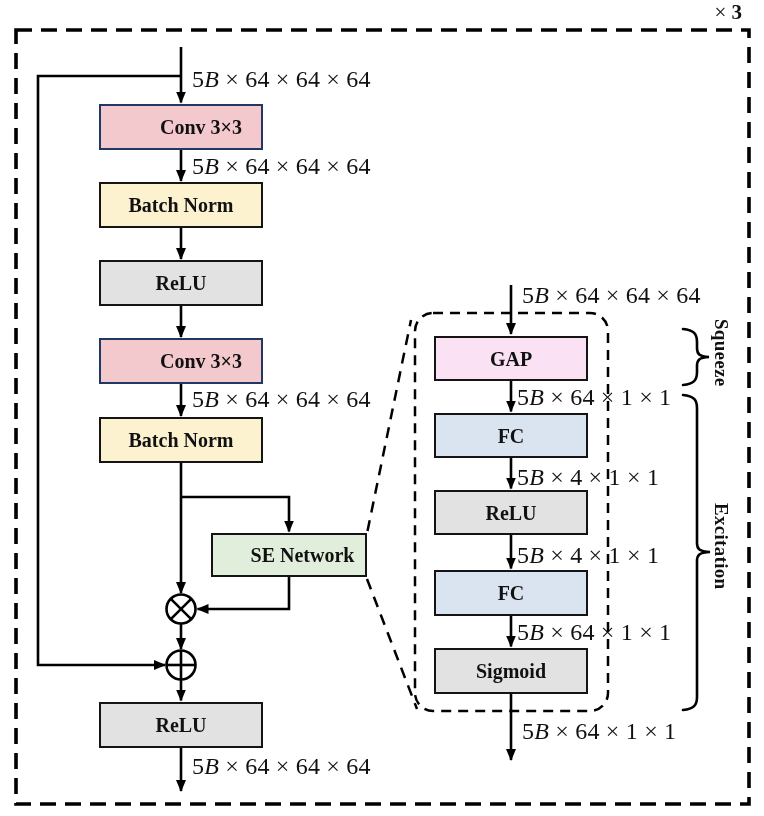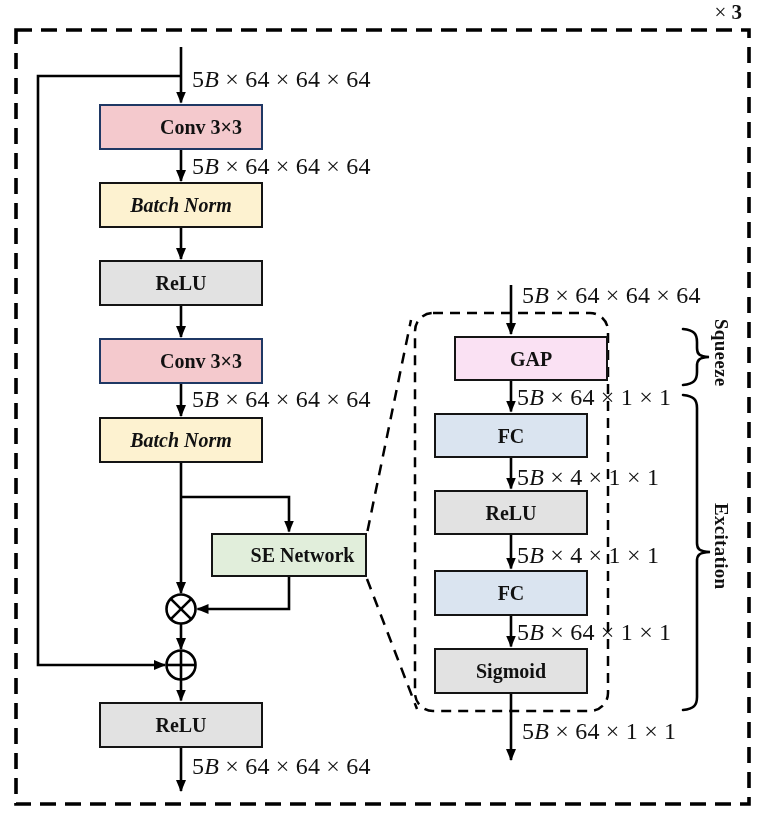--- a/index.html
+++ b/index.html
@@ -7,23 +7,23 @@
     position:relative;width:764px;height:816px;background:#ffffff;
     font-family:"Liberation Serif", serif;color:#111;overflow:hidden;
   }
   svg.layer{position:absolute;left:0;top:0;width:764px;height:816px;}
   .box{
     position:absolute;display:flex;align-items:center;justify-content:center;
     font-weight:bold;font-size:20px;line-height:1;box-sizing:border-box;
     border:2.5px solid var(--box_border);text-align:center;
   }
   .conv{background:var(--conv_fill);border-color:var(--conv_border);padding-left:40px;}
-  .bn{background:var(--bn_fill);font-style:italic;}
+  .bn{background:var(--bn_fill);}
   .relu{background:var(--relu_fill);text-align:center;}
-  .gap{background:var(--gap_fill);margin-left:20px;}
+  .gap{background:var(--gap_fill);}
   .fc{background:var(--fc_fill);}
   .se{background:var(--se_fill);}
   .dim{
     position:absolute;font-size:24px;height:26px;line-height:26px;
     white-space:pre;letter-spacing:0.2px;
   }
   .dim .it{font-style:italic;}
   .repeat{position:absolute;top:0px;right:22px;font-size:21px;height:24px;line-height:24px;white-space:pre;}
   .repeat .count{font-weight:bold;}
   .vtext{

